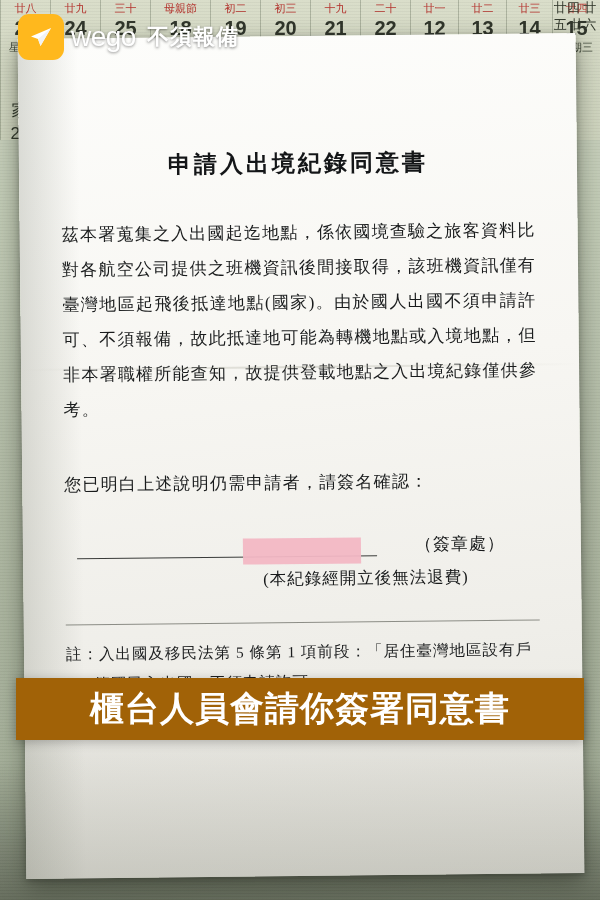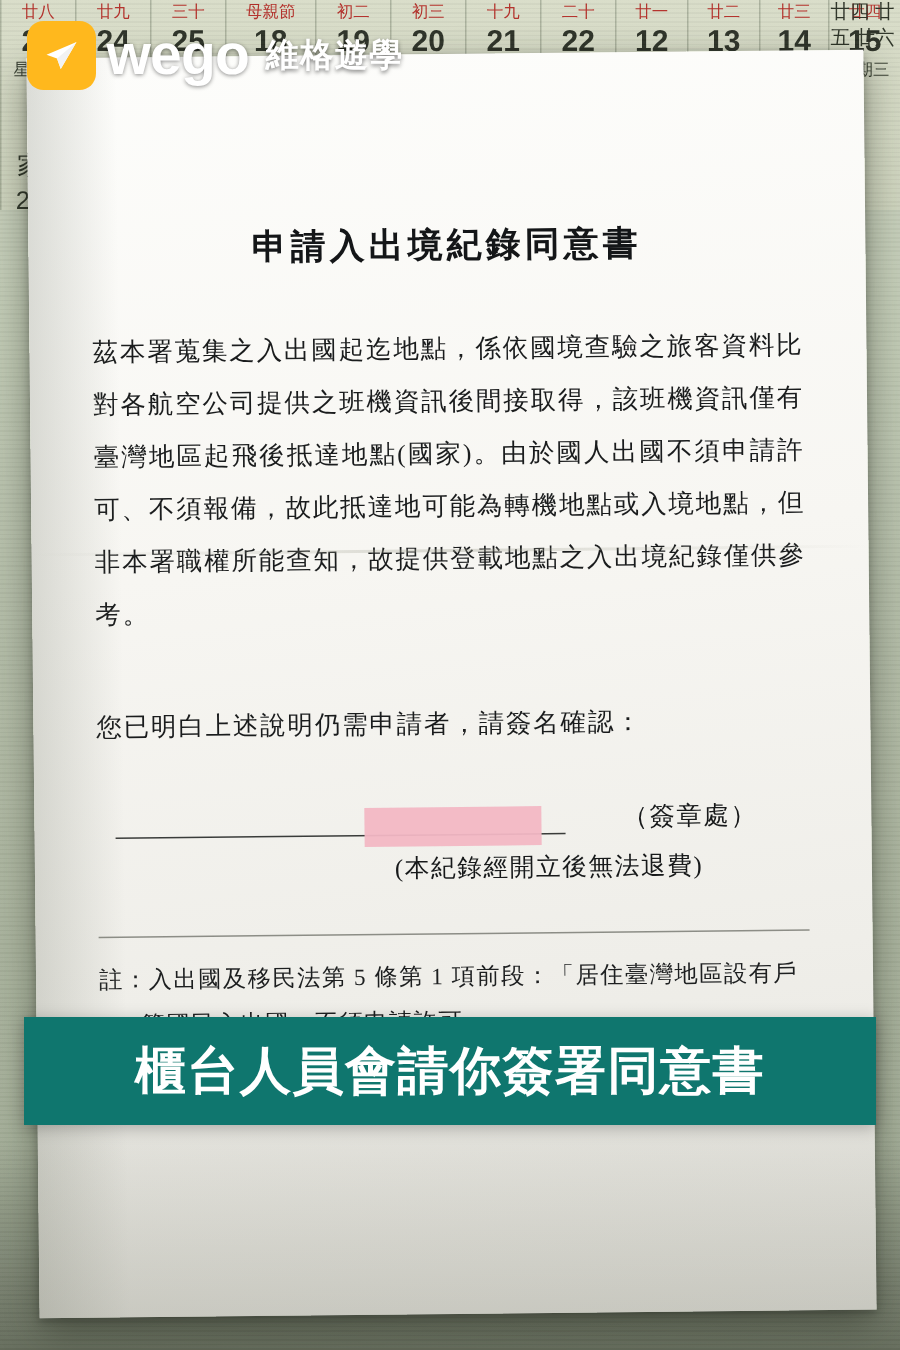--- a/index.html
+++ b/index.html
@@ -194,22 +194,22 @@
     display: block;
     margin-left: 28px;
   }
 
   
   .caption {
     position: absolute;
     left: 16px;
     top: 678px;
     width: 568px;
-    height: 72px;
-    background: #0f766e;
+    height: 62px;
+    background: #a16207;
     display: flex;
     align-items: center;
     justify-content: center;
     box-shadow: 0 2px 10px rgba(0,0,0,.25);
   }
   .caption span {
     color: #ffffff;
     font-size: 34px;
     font-weight: bold;
     letter-spacing: 1px;
@@ -231,22 +231,22 @@
     width: 46px; height: 46px;
     border-radius: 11px;
     background: #ffb81d;
     display: flex;
     align-items: center;
     justify-content: center;
   }
   .logo-mark svg { display: block; }
   .logo-word {
     color: #ffffff;
-    font-size: 38px;
-    font-weight: bold;
+    font-size: 28px;
+    font-weight: normal;
     letter-spacing: -0.5px;
     text-shadow: 0 1px 3px rgba(0,0,0,.45);
     font-family: "Liberation Sans", sans-serif;
   }
   .logo-sub {
     color: #ffffff;
     font-size: 22px;
     font-weight: bold;
     letter-spacing: 1px;
     text-shadow: 0 1px 3px rgba(0,0,0,.5);
@@ -363,16 +363,16 @@
   </div>
 
   <div class="logo">
     <div class="logo-mark">
       <svg width="30" height="30" viewBox="0 0 30 30" aria-hidden="true">
         <path d="M25 6 L5 14.5 L12 17 L14.5 24 Z" fill="#ffffff"></path>
         <path d="M25 6 L12 17 L14.5 24 Z" fill="#f2f2f2"></path>
       </svg>
     </div>
     <div class="logo-word">wego</div>
-    <div class="logo-sub">維格遊學</div>
+    <div class="logo-sub">不須報備</div>
   </div>
 
 </div>
 
 </body></html>

